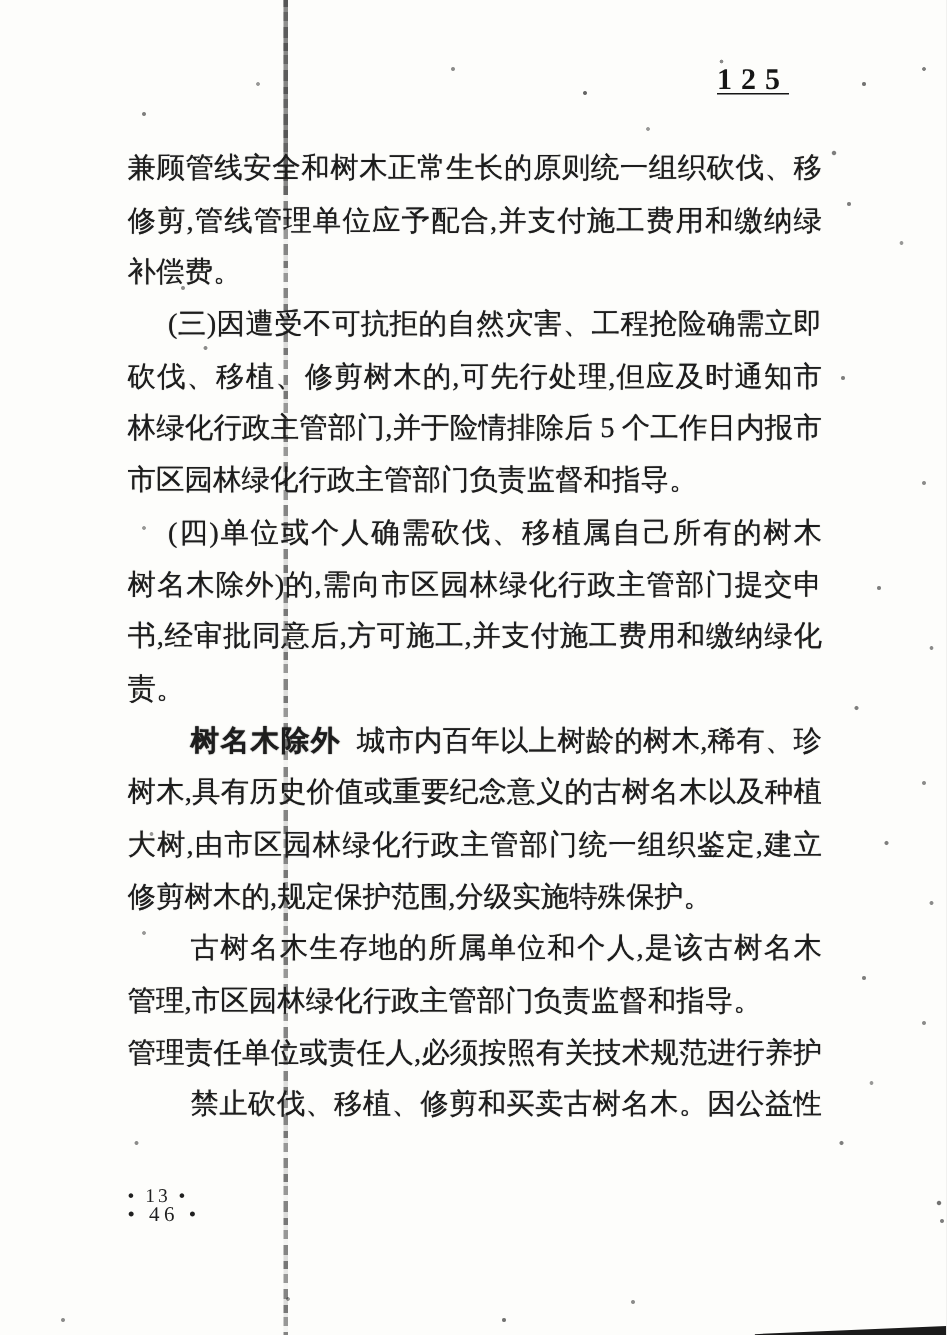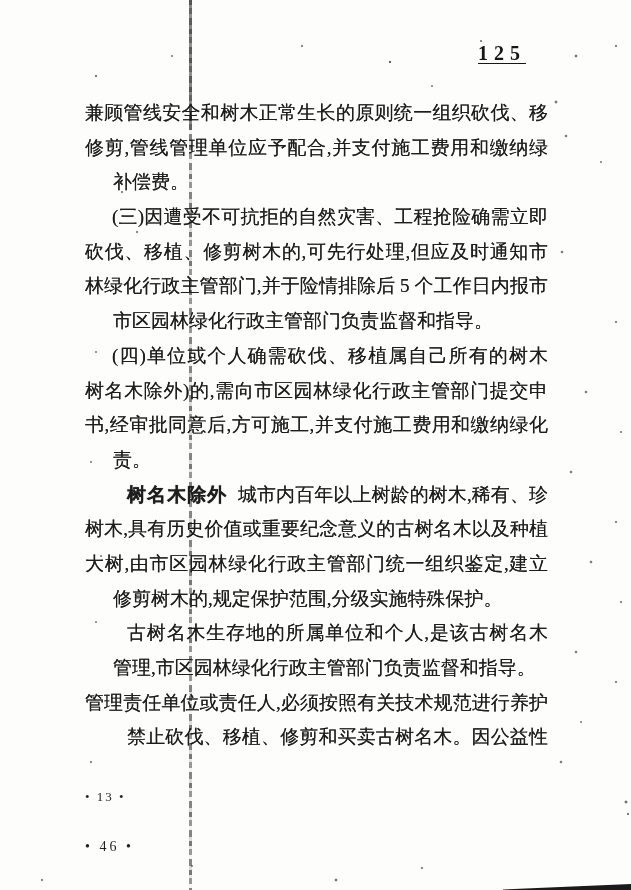--- a/index.html
+++ b/index.html
@@ -121,39 +121,38 @@
     text-align: justify;
     text-align-last: justify;
     text-justify: inter-character;
     color: #1d1d1d;
     text-shadow: 0 0 .5px rgba(10,10,10,.75);
     white-space: normal;
     overflow: hidden;
   }
   .line.short {
     text-align-last: left;
-    margin-left: 28px;
   }
   .line.ind-paren { padding-left: 27px; }
   .line.ind-std   { padding-left: 42px; }
   .line .art-head {
     font-weight: bold;
     margin-right: .55em;
     letter-spacing: 1px;
     text-shadow: 0 0 .8px rgba(0,0,0,.9);
   }
 
   .footer-num {
     position: absolute;
     left: 85px;
     width: 463px;
     color: #1f1f1f;
   }
   .footer-inner { top: 789px; font-size: 13px; letter-spacing: 2px; }
-  .footer-outer { top: 839px; font-size: 14px; letter-spacing: 3px; }
+  .footer-outer { top: 803px; font-size: 14px; letter-spacing: 3px; }
 </style>
 </head>
 <body>
 
 <div class="page">
 
   <div class="crease"></div>
 
   <div class="page-number">125</div>
 

